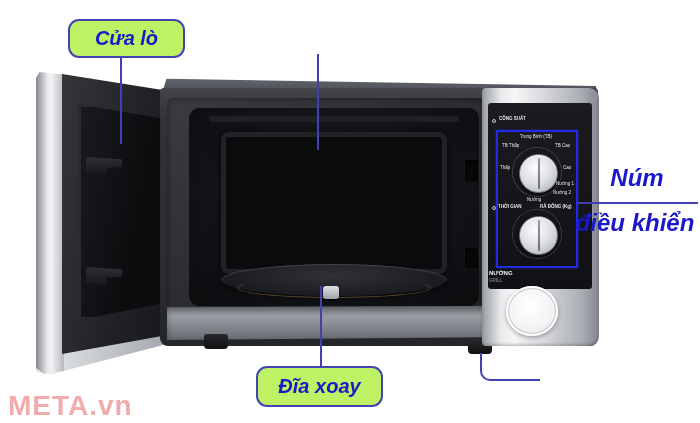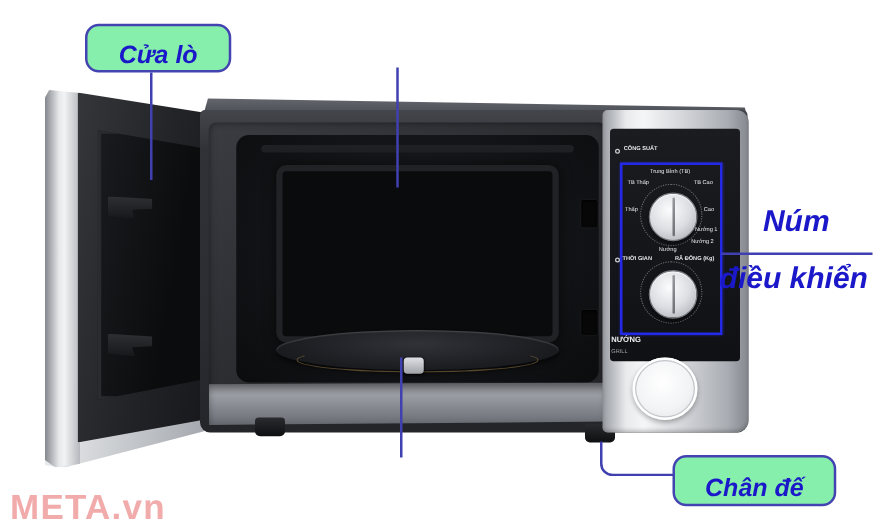--- a/index.html
+++ b/index.html
@@ -4,24 +4,24 @@
 <style>
   html,body { margin:0; padding:0; background:#ffffff; }
   #canvas {
     position:relative; width:700px; height:423px; background:#ffffff;
     overflow:hidden; font-family:"Liberation Sans","DejaVu Sans",sans-serif;
   }
   .abs { position:absolute;text-align:right; }
 
   
   .callout {
-    position:absolute; box-sizing:border-box; background:#86efac;
+    position:absolute; box-sizing:border-box; background:#bef264;
     border:2px solid #4343b2; border-radius:11px;
     color:#1a18c8; font-weight:bold; font-style:italic; font-size:20px;
-    display:flex; align-items:flex-end; justify-content:center; white-space:nowrap;
+    display:flex; align-items:center; justify-content:center; white-space:nowrap;
   }
   .cline { position:absolute; background:#4040b0; }
   .ctext {
     position:absolute; color:#1a18c8; font-weight:bold; font-style:italic;
     font-size:24px; text-align:center; white-space:nowrap;
   }
 
   
   .door-bottom-edge { left:36px; top:330px; width:158px; height:44px;
     background:linear-gradient(100deg,#eceeef,#b6b9be 60%,#90939a);
@@ -172,20 +172,20 @@
     <span>Cửa lò</span>
   </div>
 
   <div class="cline" style="left:317px; top:54px; width:2px; height:96px;"></div>
 
   <div class="cline" style="left:577px; top:202px; width:121px; height:2px;"></div>
   <div class="ctext" style="left:578px; top:164px; width:118px;">Núm</div>
   <div class="ctext" style="left:570px; top:209px; width:130px;">điều khiển</div>
 
   <div class="cline" style="left:320px; top:286px; width:2px; height:80px;"></div>
+  <div class="callout" style="left:256px; top:366px; width:127px; height:41px;">
+    <span>Đĩa xoay</span>
+  </div>
 
   <div class="abs" style="left:480px; top:353px; width:58px; height:26px; border-left:2px solid #4040b0; border-bottom:2px solid #4040b0; border-bottom-left-radius:10px;"></div>
-  <div class="callout" style="left:538px; top:364px; width:131px; height:41px;">
-    <span>Chân đế</span>
-  </div>
 
   <div class="abs watermark">META.vn</div>
 </div>
 
 </body></html>

